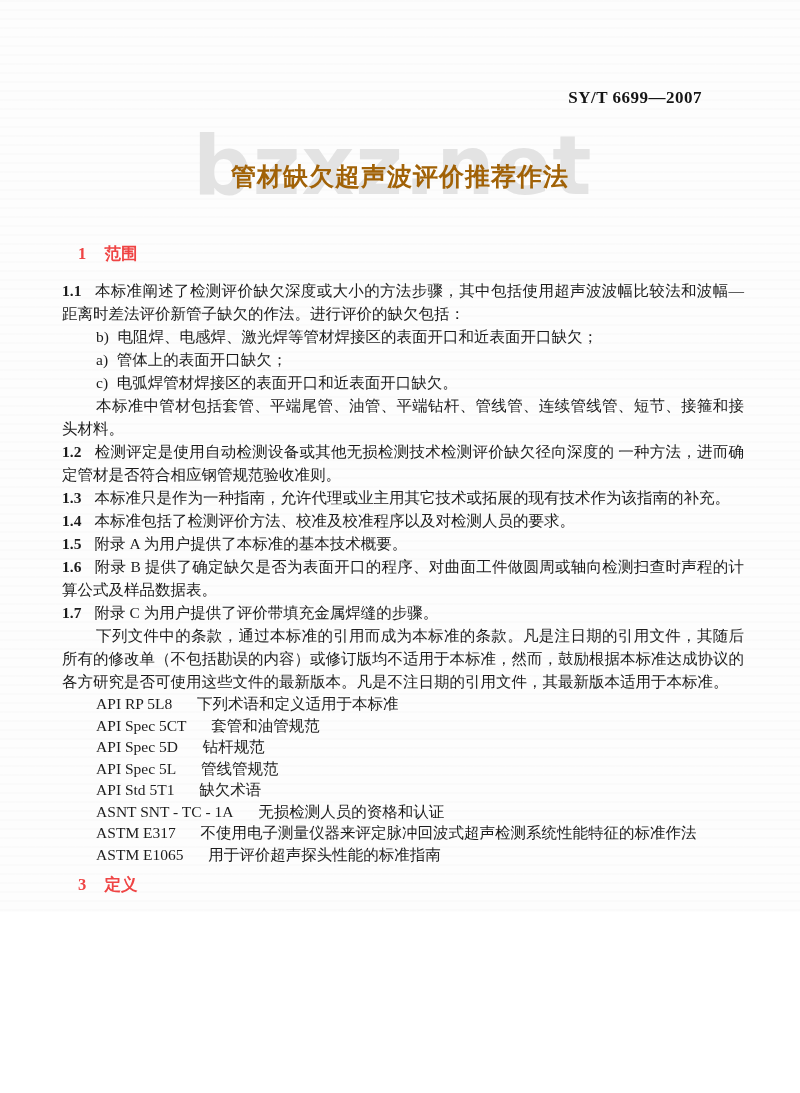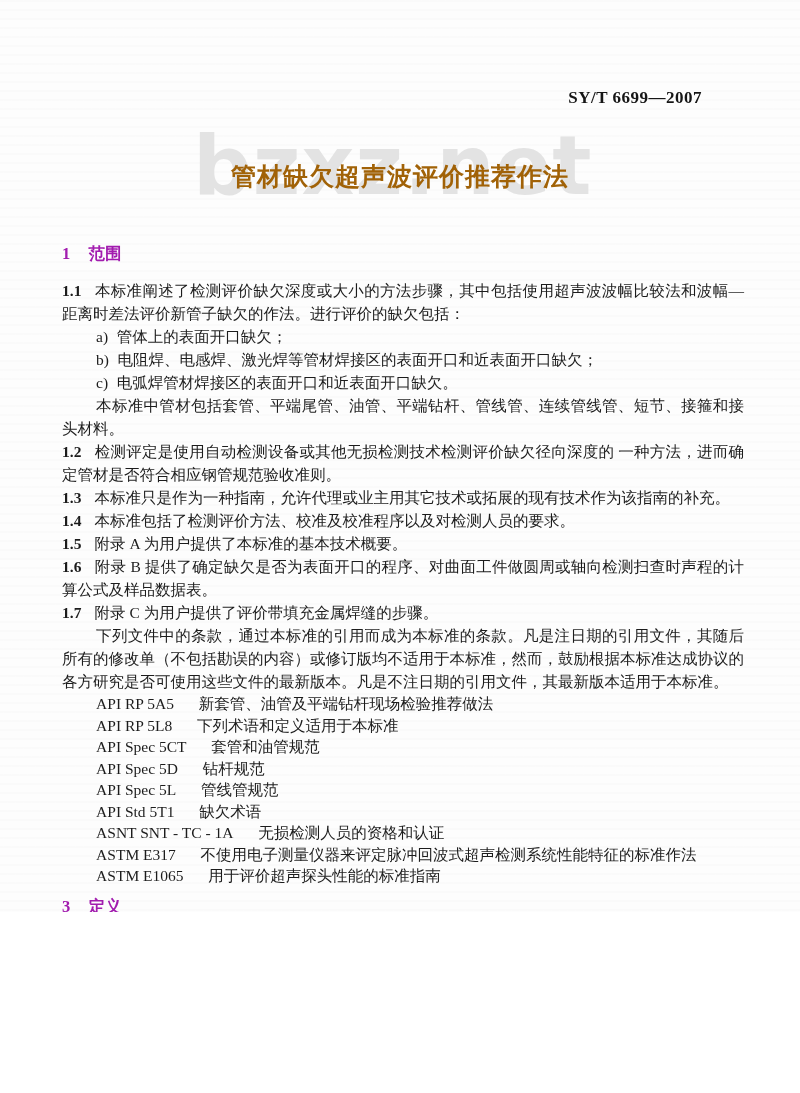--- a/index.html
+++ b/index.html
@@ -66,22 +66,22 @@
     top: 242px;
     left: 62px;
     width: 682px;
     font-size: 15.5px;
     line-height: 23px;
     z-index: 1;
   }
   .sec-heading {
     font-size: 16.5px;
     font-weight: bold;
-    margin: 0 0 14px 0;
-    color: #a21caf;
+    margin: 0 0 14px 16px;
+    color: #ef4444;
   }
   .sec-heading .sec-num { margin-right: 1.1em; }
   .sec-heading.mt2 { margin-top: 10px; }
   .sec-heading.mt3 { margin-top: 8px; }
   .para {
     margin: 0;
     text-align: justify;
   }
   .para .pnum {
     font-weight: bold;
@@ -135,38 +135,37 @@
   <div class="watermark">bzxz.net</div>
 
   <h1 class="doc-title">管材缺欠超声波评价推荐作法</h1>
 
   <div class="content">
 
     <h2 class="sec-heading"><span class="sec-num">1</span><span>范围</span></h2>
 
     <p class="para"><span class="pnum">1.1</span><span>本标准阐述了检测评价缺欠深度或大小的方法步骤，其中包括使用超声波波幅比较法和波幅—距离时差法评价新管子缺欠的作法。进行评价的缺欠包括：</span></p>
 
+    <p class="sub-item"><span class="sub-lbl">b)</span><span>电阻焊、电感焊、激光焊等管材焊接区的表面开口和近表面开口缺欠；</span></p>
     <p class="sub-item"><span class="sub-lbl">a)</span><span>管体上的表面开口缺欠；</span></p>
-    <p class="sub-item"><span class="sub-lbl">b)</span><span>电阻焊、电感焊、激光焊等管材焊接区的表面开口和近表面开口缺欠；</span></p>
     <p class="sub-item"><span class="sub-lbl">c)</span><span>电弧焊管材焊接区的表面开口和近表面开口缺欠。</span></p>
 
     <p class="para indent">本标准中管材包括套管、平端尾管、油管、平端钻杆、管线管、连续管线管、短节、接箍和接头材料。</p>
 
     <p class="para"><span class="pnum">1.2</span><span>检测评定是使用自动检测设备或其他无损检测技术检测评价缺欠径向深度的 一种方法，进而确定管材是否符合相应钢管规范验收准则。</span></p>
     <p class="para"><span class="pnum">1.3</span><span>本标准只是作为一种指南，允许代理或业主用其它技术或拓展的现有技术作为该指南的补充。</span></p>
     <p class="para"><span class="pnum">1.4</span><span>本标准包括了检测评价方法、校准及校准程序以及对检测人员的要求。</span></p>
     <p class="para"><span class="pnum">1.5</span><span>附录 A 为用户提供了本标准的基本技术概要。</span></p>
     <p class="para"><span class="pnum">1.6</span><span>附录 B 提供了确定缺欠是否为表面开口的程序、对曲面工件做圆周或轴向检测扫查时声程的计算公式及样品数据表。</span></p>
     <p class="para"><span class="pnum">1.7</span><span>附录 C 为用户提供了评价带填充金属焊缝的步骤。</span></p>
 
 
     <p class="para indent">下列文件中的条款，通过本标准的引用而成为本标准的条款。凡是注日期的引用文件，其随后所有的修改单（不包括勘误的内容）或修订版均不适用于本标准，然而，鼓励根据本标准达成协议的各方研究是否可使用这些文件的最新版本。凡是不注日期的引用文件，其最新版本适用于本标准。</p>
 
     <div class="ref-list">
-      <div class="ref-row"><span class="ref-code">API RP 5A5</span><span>新套管、油管及平端钻杆现场检验推荐做法</span></div>
       <div class="ref-row"><span class="ref-code">API RP 5L8</span><span>下列术语和定义适用于本标准</span></div>
       <div class="ref-row"><span class="ref-code">API Spec 5CT</span><span>套管和油管规范</span></div>
       <div class="ref-row"><span class="ref-code">API Spec 5D</span><span>钻杆规范</span></div>
       <div class="ref-row"><span class="ref-code">API Spec 5L</span><span>管线管规范</span></div>
       <div class="ref-row"><span class="ref-code">API Std 5T1</span><span>缺欠术语</span></div>
       <div class="ref-row"><span class="ref-code">ASNT SNT - TC - 1A</span><span>无损检测人员的资格和认证</span></div>
       <div class="ref-row"><span class="ref-code">ASTM E317</span><span>不使用电子测量仪器来评定脉冲回波式超声检测系统性能特征的标准作法</span></div>
       <div class="ref-row"><span class="ref-code">ASTM E1065</span><span>用于评价超声探头性能的标准指南</span></div>
     </div>
 

